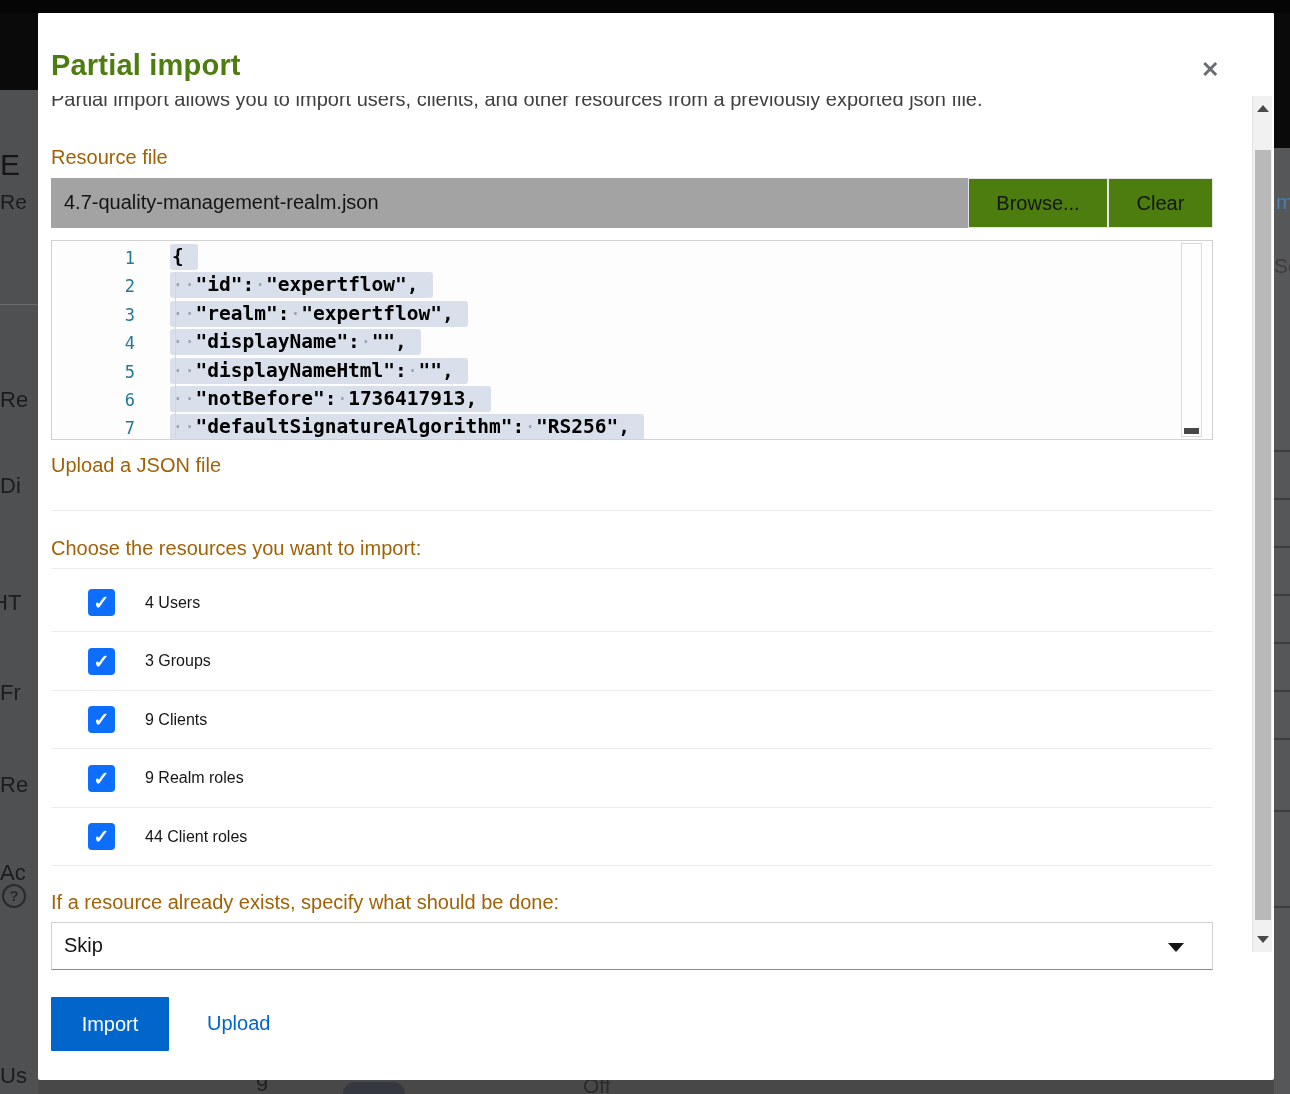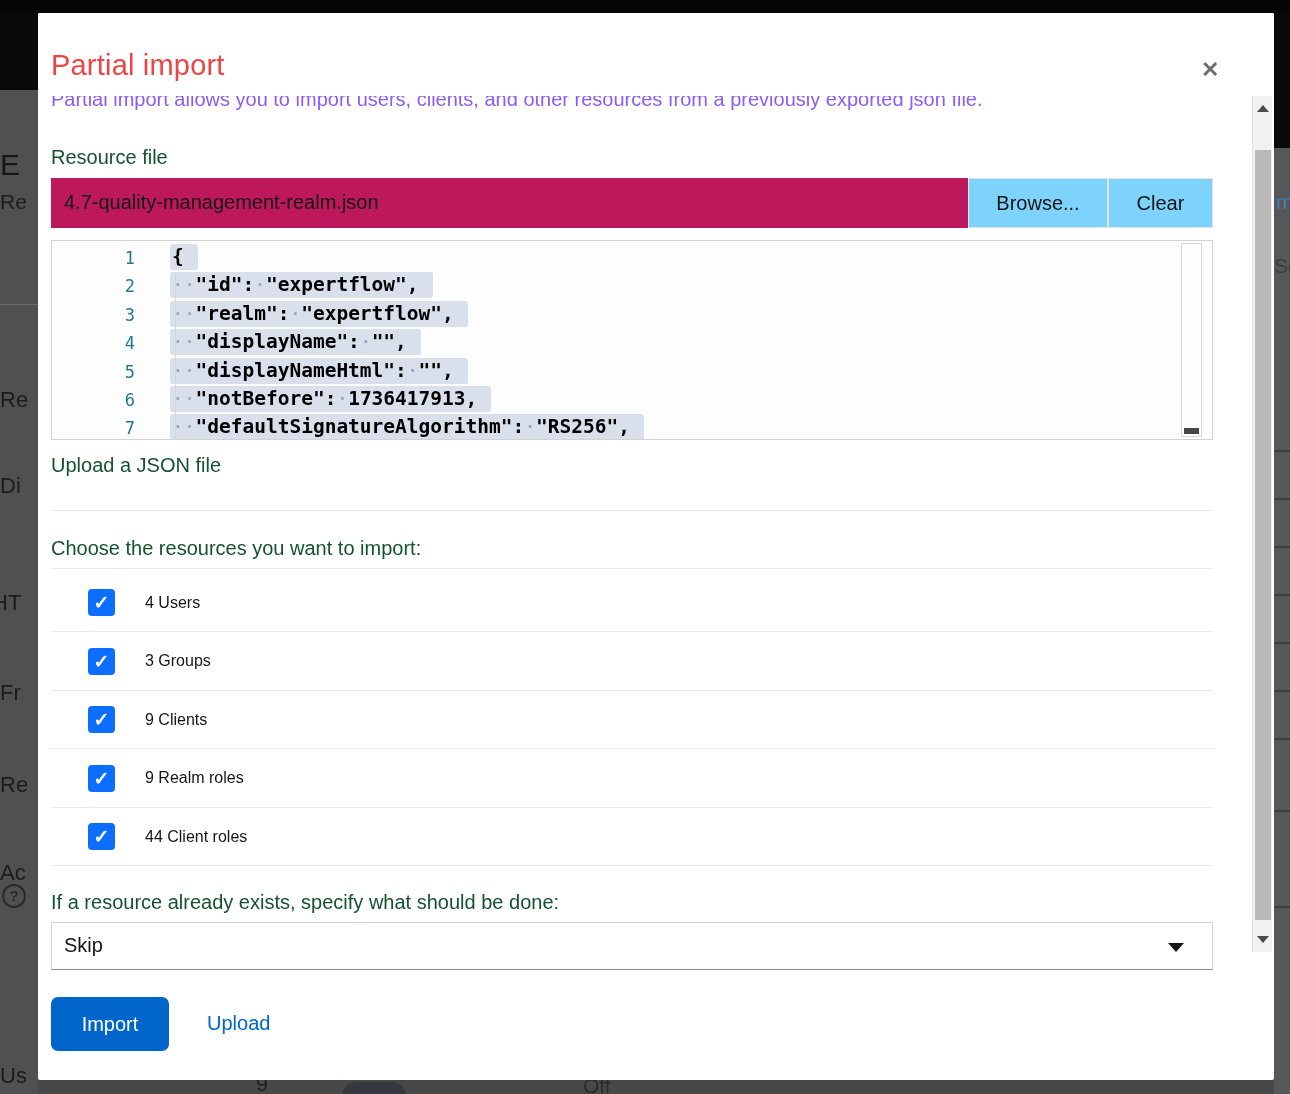--- a/index.html
+++ b/index.html
@@ -15,28 +15,28 @@
   #right-margin{left:1274px;top:0;width:16px;height:1094px;background:#565758;overflow:hidden;z-index:1;}
   #rm-black{left:0;top:0;width:16px;height:148px;background:#0a0a0a;}
   #bottom-band{left:38px;top:1080px;width:1236px;height:28px;background:#484848;overflow:hidden;z-index:2;}
   .frag{position:absolute;white-space:nowrap;}
   .rowline{position:absolute;left:0;width:16px;height:2px;background:#3e3e3e;}
   .lm-divider{position:absolute;left:0;width:38px;height:1px;background:#6b6b6b;}
   .toggle-pill{position:absolute;background:#35393f;border-radius:12px;}
   
   #modal{left:38px;top:13px;width:1236px;height:1067px;background:#ffffff;z-index:3;overflow:hidden;border-radius:2px;}
   #modal-header{left:0;top:0;width:1236px;height:83px;background:#fff;z-index:5;}
-  #modal-title{left:13px;top:36px;font-size:29px;font-weight:400;letter-spacing:0.2px;color:#ef4444;}
+  #modal-title{left:13px;top:36px;font-size:29px;font-weight:700;letter-spacing:0.2px;color:#4d7c0f;}
   #modal-close{left:1163px;top:46px;font-size:22px;font-weight:700;color:#6a6e73;cursor:pointer;line-height:1;}
-  #modal-desc{left:13px;top:75px;width:1140px;font-size:20px;color:#8b5cf6;z-index:1;}
-  .label{font-size:20px;color:#14532d;}
-  
-  #filename-box{left:13px;top:165px;width:917px;height:50px;background:#be185d;}
+  #modal-desc{left:13px;top:75px;width:1140px;font-size:20px;color:#404040;z-index:1;}
+  .label{font-size:20px;color:#a16207;}
+  
+  #filename-box{left:13px;top:165px;width:917px;height:50px;background:#a3a3a3;}
   #filename-text{left:13px;top:13px;font-size:20px;color:#151515;}
-  .file-btn{position:absolute;top:165px;height:50px;background:#7dd3fc;border:1px solid #e4e4e4;
+  .file-btn{position:absolute;top:165px;height:50px;background:#4d7c0f;border:1px solid #e4e4e4;
     font-size:20px;color:#151515;display:flex;align-items:center;justify-content:center;box-sizing:border-box;cursor:pointer;}
   #browse-btn{left:930px;width:140px;}
   #clear-btn{left:1070px;width:105px;}
   
   #editor{left:13px;top:227px;width:1162px;height:200px;border:1px solid #d2d2d2;box-sizing:border-box;background:#fdfdfd;overflow:hidden;}
   .code-row{position:absolute;left:0;height:28px;width:100%;font-family:"DejaVu Sans Mono","Liberation Mono",monospace;}
   .code-num{position:absolute;left:0;width:83px;text-align:right;font-size:17px;color:#237893;top:3px;}
   .code-text{position:absolute;left:118px;top:0;font-size:19.5px;font-weight:700;color:#000;white-space:pre;}
   .code-sel{background:#d9e0eb;border-radius:3px;padding:1px 14px 2px 2px;}
   .ws{color:#98a4b5;font-weight:400;}
@@ -50,21 +50,21 @@
   
   .res-row{position:absolute;left:13px;width:1162px;height:58px;border-bottom:1px solid #ececec;box-sizing:border-box;display:flex;align-items:center;padding-left:37px;}
   .checkbox{width:27px;height:27px;border-radius:4px;background:#0d6efd;color:#fff;display:flex;align-items:center;justify-content:center;font-size:19px;font-weight:700;cursor:pointer;flex:none;}
   .res-label{margin-left:30px;font-size:16px;color:#151515;}
   
   #conflict-heading{left:13px;top:878px;}
   #strategy-select{left:13px;top:909px;width:1162px;height:48px;border:1px solid #d2d2d2;border-bottom-color:#8a8d90;box-sizing:border-box;background:#fff;cursor:pointer;}
   #strategy-value{left:12px;top:11px;font-size:20px;color:#151515;}
   #strategy-caret{right:28px;top:20px;width:0;height:0;border-left:8px solid transparent;border-right:8px solid transparent;border-top:9px solid #151515;}
   
-  #import-btn{left:13px;top:984px;width:118px;height:54px;background:#0066cc;border-radius:7px;color:#fff;font-size:20px;display:flex;align-items:center;justify-content:center;cursor:pointer;}
+  #import-btn{left:13px;top:984px;width:118px;height:54px;background:#0066cc;border-radius:1px;color:#fff;font-size:20px;display:flex;align-items:center;justify-content:center;cursor:pointer;}
   #cancel-link{left:169px;top:999px;font-size:20px;color:#0066cc;cursor:pointer;}
   
   #modal-sb{left:1214px;top:83px;width:20px;height:856px;background:#f1f1f1;border-left:1px solid #e3e3e3;box-sizing:border-box;}
   #sb-thumb{position:absolute;left:2px;top:54px;width:16px;height:770px;background:#b9b9b9;cursor:grab;}
   .tri{position:absolute;width:0;height:0;left:4px;}
   #sb-up{top:9px;border-left:6px solid transparent;border-right:6px solid transparent;border-bottom:7px solid #4a4a4a;}
   #sb-down{bottom:9px;border-left:6px solid transparent;border-right:6px solid transparent;border-top:7px solid #4a4a4a;}
 </style>
 </head>
 <body>

